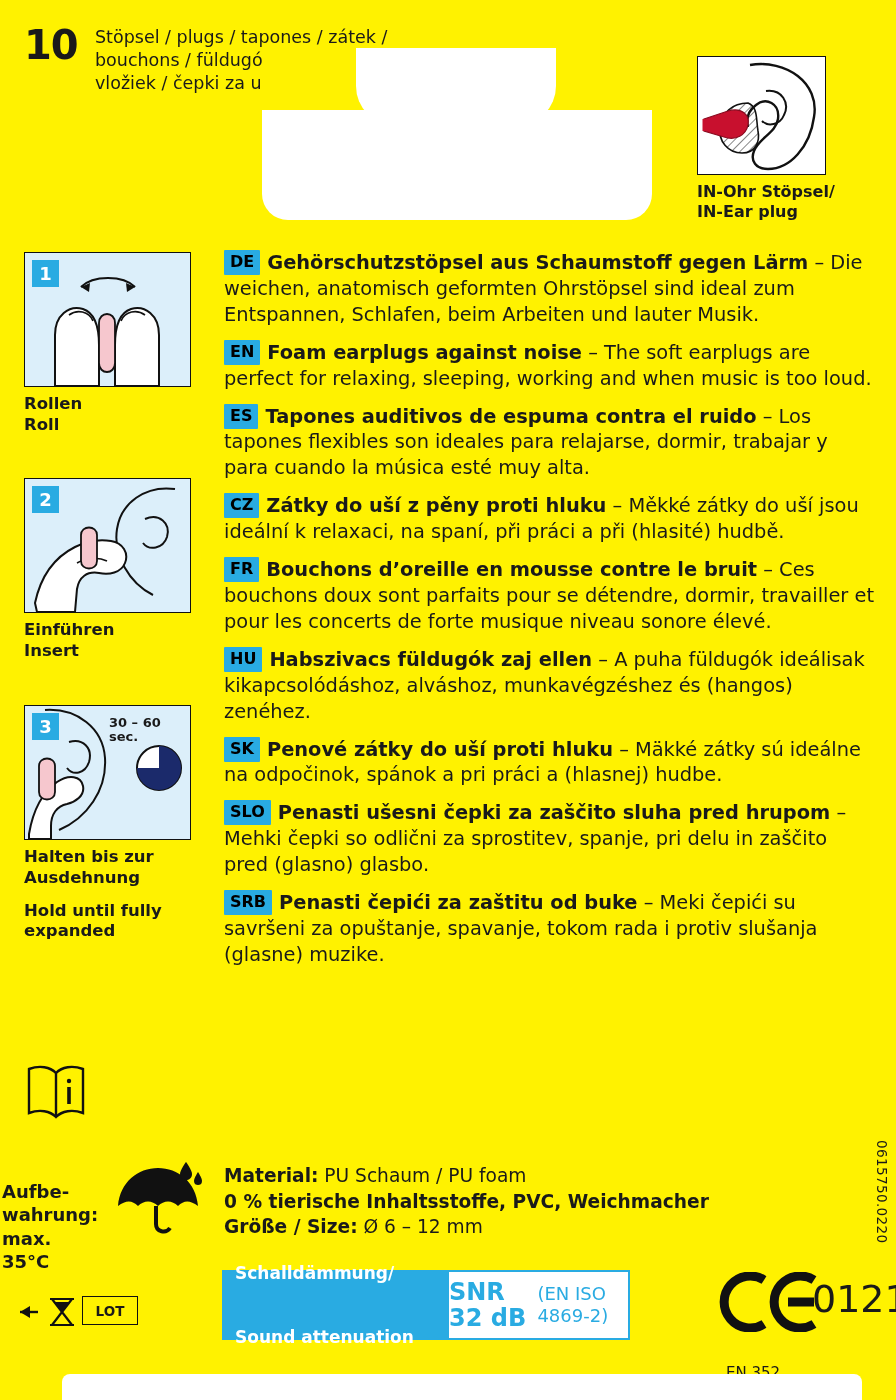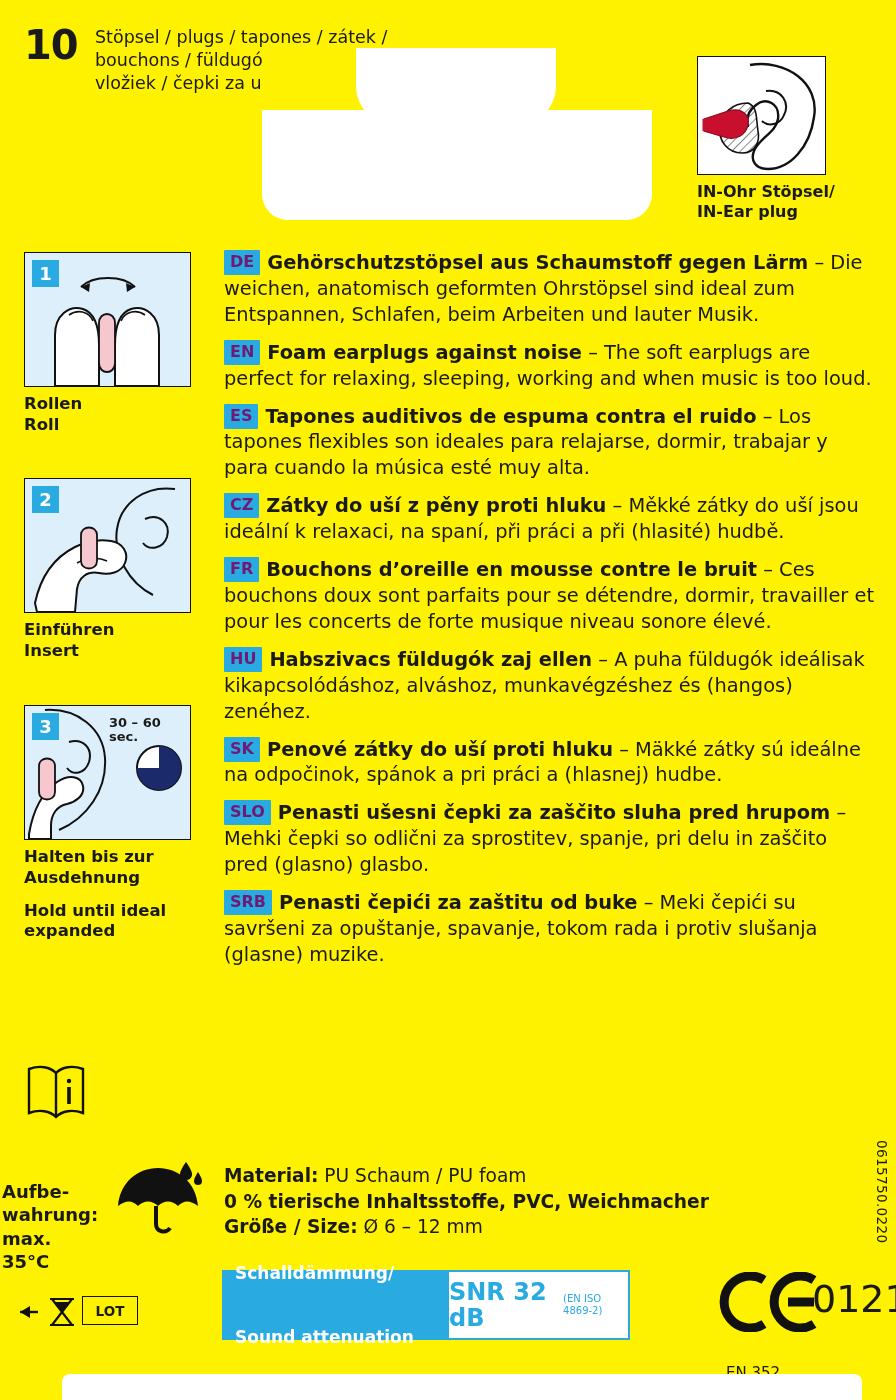--- a/index.html
+++ b/index.html
@@ -80,21 +80,21 @@
 
   
   .content{
     position:absolute;left:224px;top:250px;width:652px;
   }
   .para{
     font-size:19.4px;line-height:1.335;margin-bottom:12px;
     text-indent:0;
   }
   .tag{
-    display:inline-block;background:#29ABE2;color:#701a75;
+    display:inline-block;background:#29ABE2;color:#000000;
     font-size:16px;font-weight:700;line-height:1;
     padding:4px 6px 5px 6px;margin-right:7px;
     vertical-align:2px;border-radius:1px;
   }
   .para b{font-weight:700;}
 
   
   .material{
     position:absolute;left:224px;top:1163px;width:620px;
     font-size:18.6px;line-height:1.38;
@@ -109,21 +109,21 @@
   .snr-left{
     background:#29ABE2;color:#fff;width:214px;
     display:flex;flex-direction:column;justify-content:center;
     padding-left:11px;font-size:17px;font-weight:700;line-height:1.2;gap:44px;
   }
   .snr-right{
     background:#fff;flex:1;display:flex;flex-direction:row;
     justify-content:center;align-items:center;color:#29ABE2;
   }
   .snr-val{font-size:24px;font-weight:700;line-height:1.1;}
-  .snr-std{font-size:10px;line-height:1.2;}
+  .snr-std{font-size:18px;line-height:1.2;}
 
   
   .ce{position:absolute;left:718px;top:1272px;width:160px;height:70px;}
   .ce-num{
     position:absolute;left:812px;top:1277px;font-size:38px;font-weight:400;
   }
   .en352{position:absolute;left:726px;top:1364px;font-size:15px;}
 
   
   .sidecode{
@@ -238,21 +238,21 @@
       </svg>
       <div class="num">3</div>
       <div style="position:absolute;left:84px;top:10px;font-size:13px;font-weight:600;line-height:1.1">
         <span>30 – 60</span><br>
         <span>sec.</span>
       </div>
     </div>
     <div class="cap">
       <div>Halten bis zur</div>
       <div>Ausdehnung</div>
-      <div style="margin-top:12px">Hold until ideal</div>
+      <div style="margin-top:12px">Hold until fully</div>
       <div>expanded</div>
     </div>
   </div>
 
   <div class="booklet">
     <svg width="60" height="56" viewBox="0 0 60 56">
       <path d="M3 6 C14 2 24 4 30 10 C36 4 46 2 57 6 L57 50 C46 46 36 48 30 54 C24 48 14 46 3 50 Z" fill="none" stroke="#111" stroke-width="2.4"></path>
       <path d="M30 10 L30 54" stroke="#111" stroke-width="2.4"></path>
       <circle cx="43" cy="18" r="2.2" fill="#111"></circle>
       <rect x="41.2" y="24" width="3.6" height="17" fill="#111"></rect>

